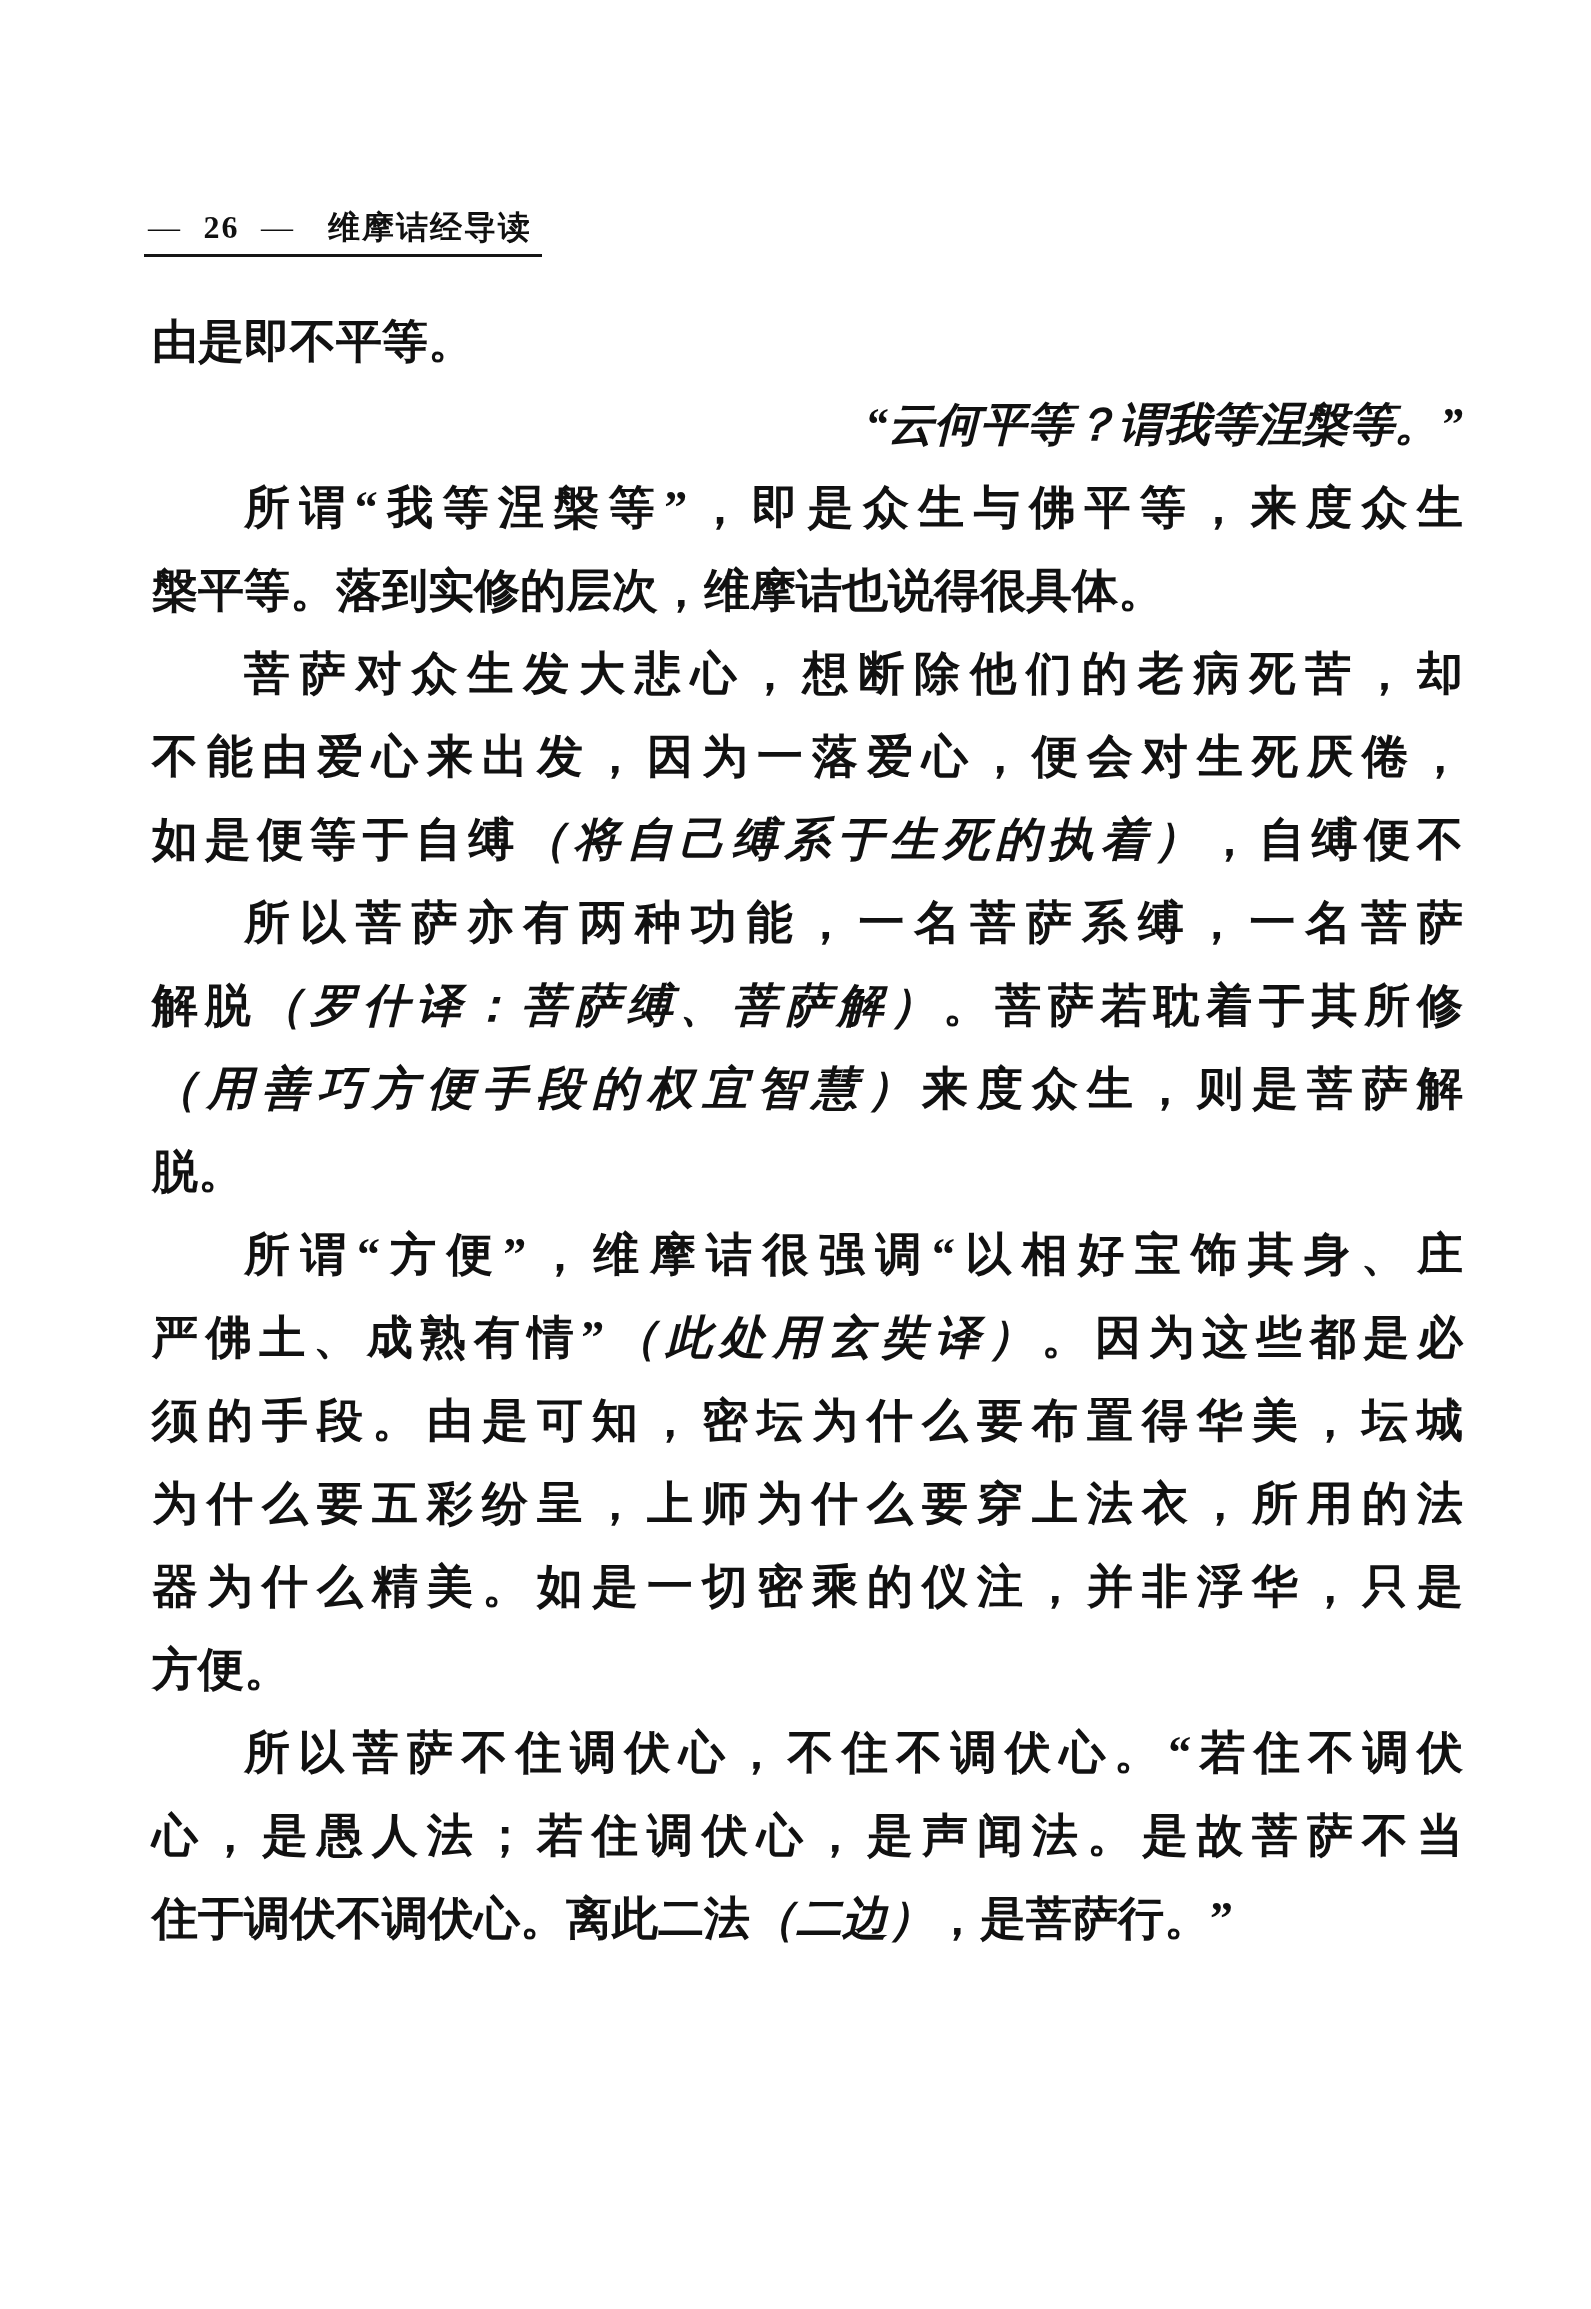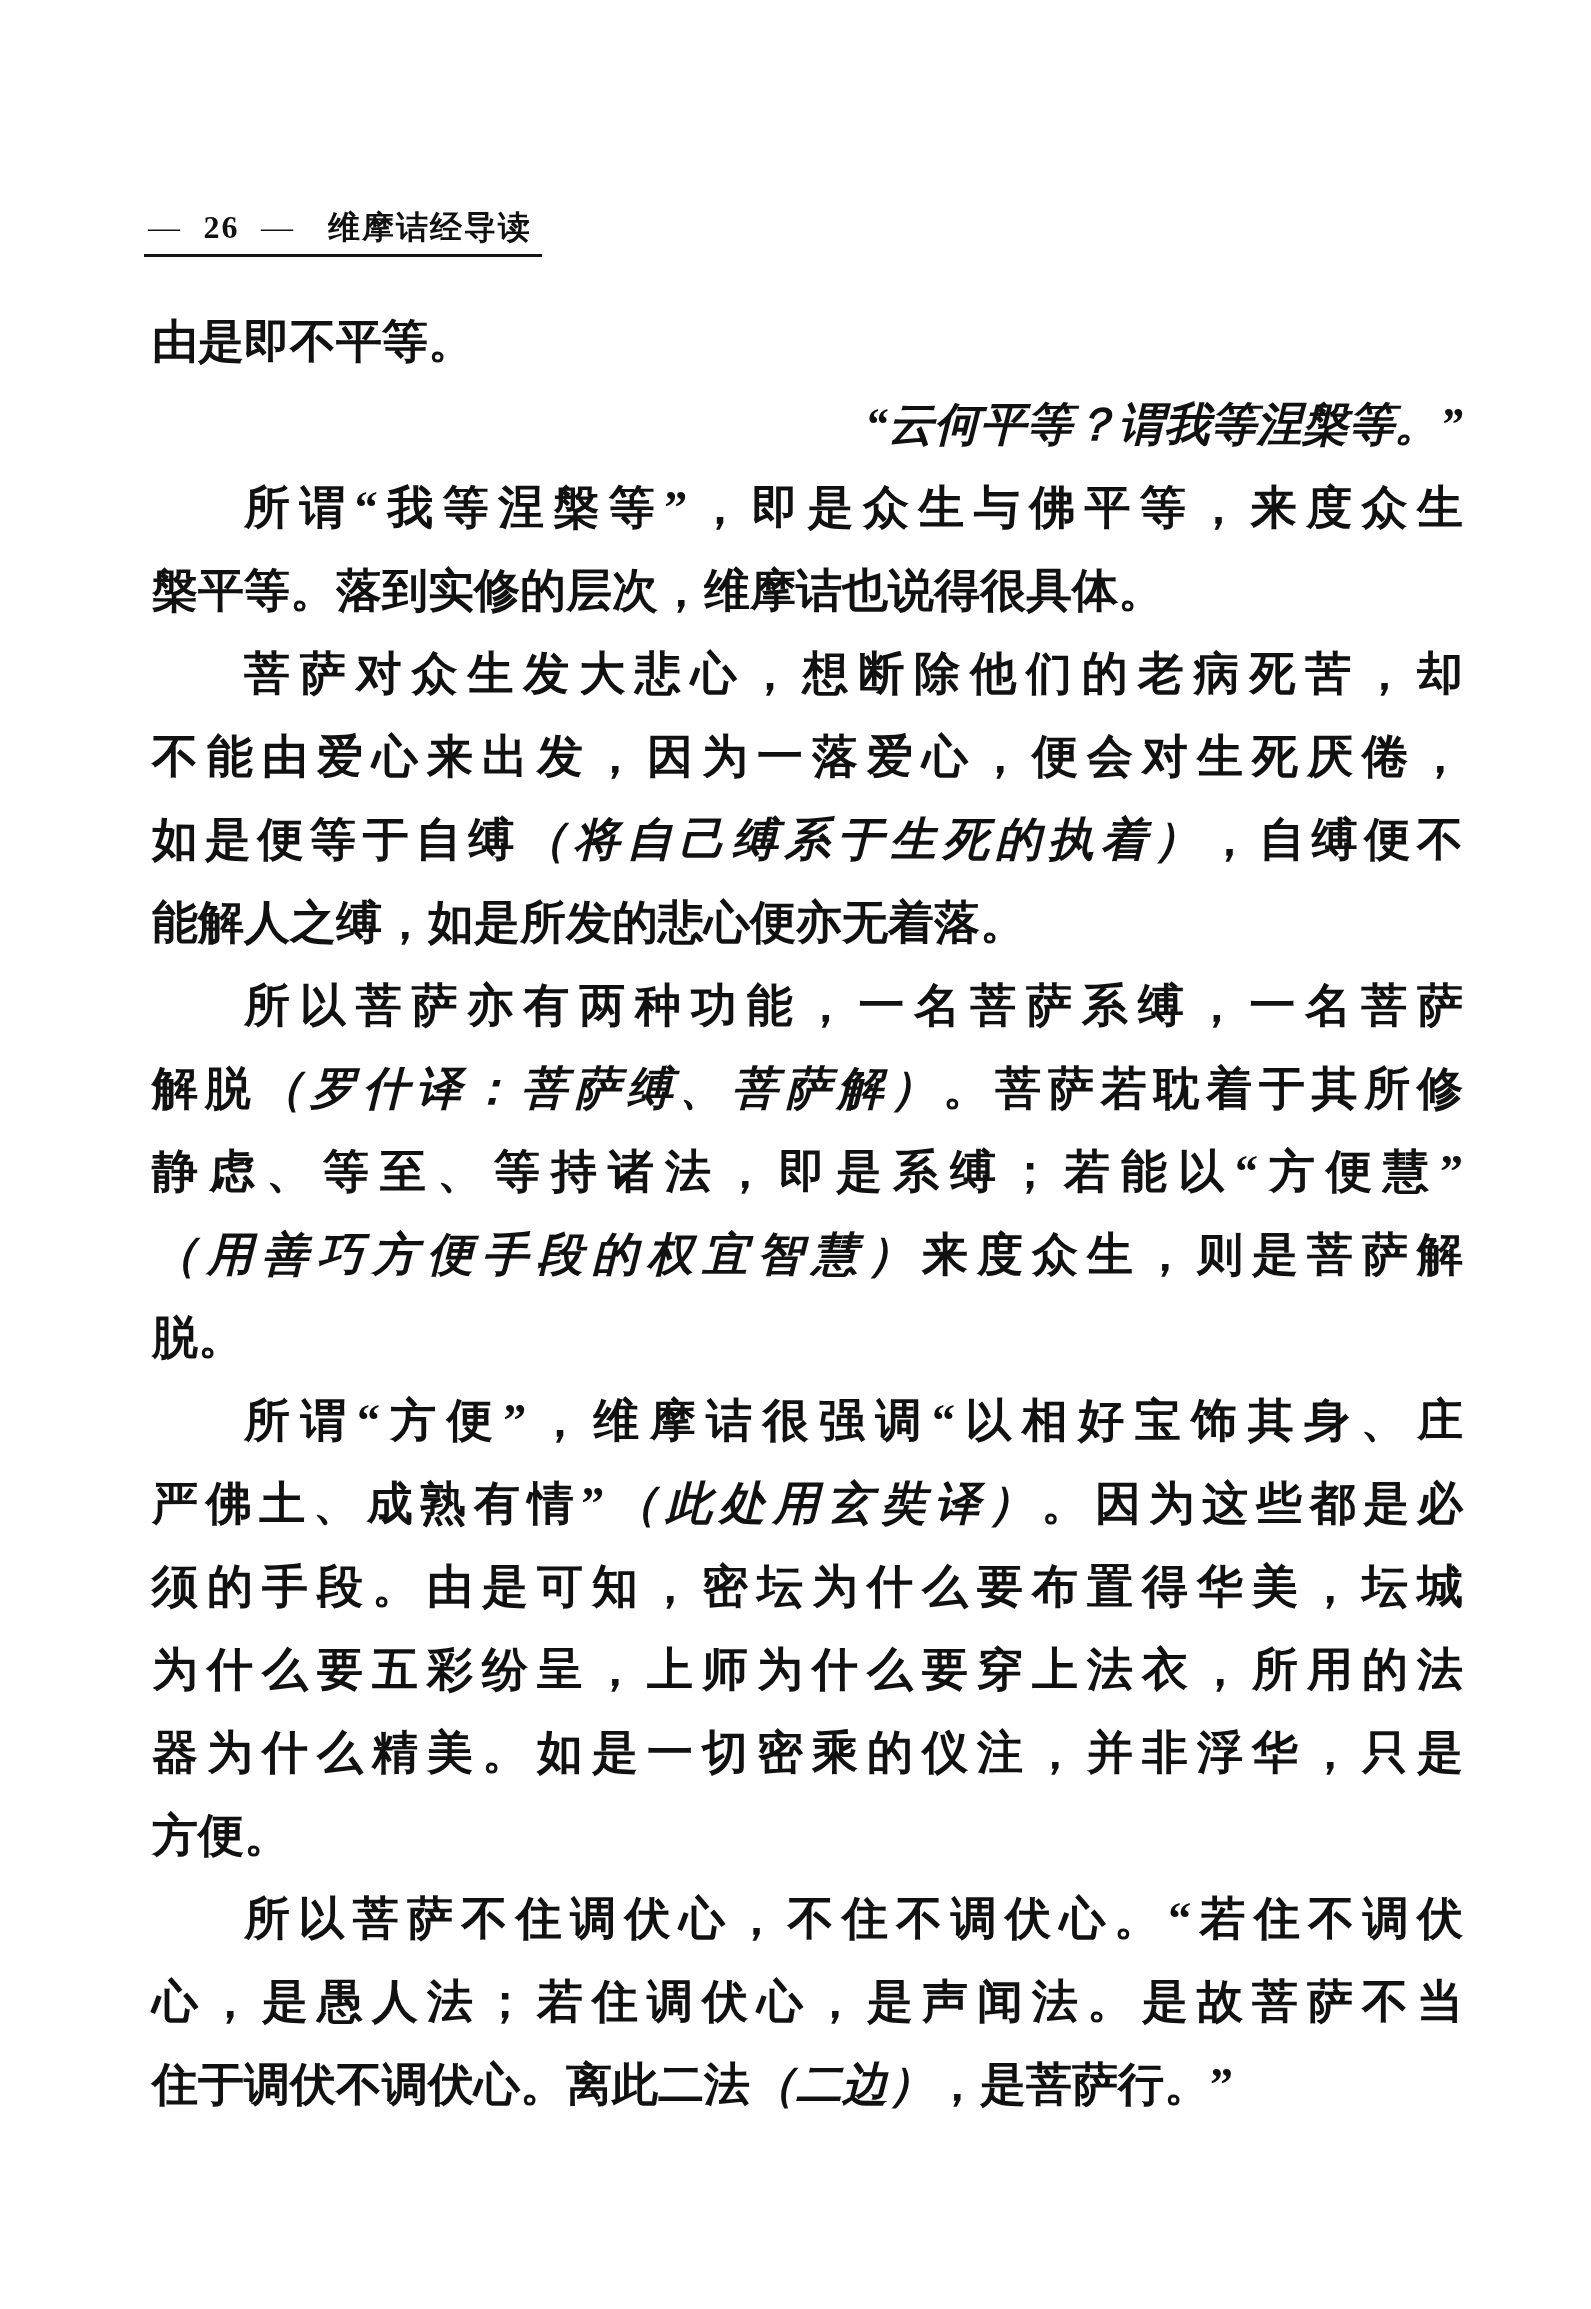--- a/index.html
+++ b/index.html
@@ -77,24 +77,22 @@
   </div>
 
   <div class="body-text">
       <div class="line" style="padding-left: 0px;"><span class="seg-song">由是即不平等。</span></div>
       <div class="line" style="padding-left: 183px; text-align: right;"><span class="seg-kai">“云何平等？谓我等涅槃等。”</span></div>
       <div class="line full" style="padding-left: 92px;"><span class="seg-song">所谓“我等涅槃等”，即是众生与佛平等，来度众生</span></div>
       <div class="line" style="padding-left: 0px;"><span class="seg-song">槃平等。落到实修的层次，维摩诘也说得很具体。</span></div>
       <div class="line full" style="padding-left: 92px;"><span class="seg-song">菩萨对众生发大悲心，想断除他们的老病死苦，却</span></div>
       <div class="line full" style="padding-left: 0px;"><span class="seg-song">不能由爱心来出发，因为一落爱心，便会对生死厌倦，</span></div>
       <div class="line full" style="padding-left: 0px;"><span class="seg-song">如是便等于自缚</span><span class="seg-kai">（将自己缚系于生死的执着）</span><span class="seg-song">，自缚便不</span></div>
-      <div class="line" style="padding-left: 0px;"><span class="seg-song">能解人之缚，如是所发的悲心便亦无着落。</span></div>
       <div class="line full" style="padding-left: 92px;"><span class="seg-song">所以菩萨亦有两种功能，一名菩萨系缚，一名菩萨</span></div>
       <div class="line full" style="padding-left: 0px;"><span class="seg-song">解脱</span><span class="seg-kai">（罗什译：菩萨缚、菩萨解）</span><span class="seg-song">。菩萨若耽着于其所修</span></div>
-      <div class="line full" style="padding-left: 0px;"><span class="seg-song">静虑、等至、等持诸法，即是系缚；若能以“方便慧”</span></div>
       <div class="line full" style="padding-left: 0px;"><span class="seg-kai">（用善巧方便手段的权宜智慧）</span><span class="seg-song">来度众生，则是菩萨解</span></div>
       <div class="line" style="padding-left: 0px;"><span class="seg-song">脱。</span></div>
       <div class="line full" style="padding-left: 92px;"><span class="seg-song">所谓“方便”，维摩诘很强调“以相好宝饰其身、庄</span></div>
       <div class="line full" style="padding-left: 0px;"><span class="seg-song">严佛土、成熟有情”</span><span class="seg-kai">（此处用玄奘译）</span><span class="seg-song">。因为这些都是必</span></div>
       <div class="line full" style="padding-left: 0px;"><span class="seg-song">须的手段。由是可知，密坛为什么要布置得华美，坛城</span></div>
       <div class="line full" style="padding-left: 0px;"><span class="seg-song">为什么要五彩纷呈，上师为什么要穿上法衣，所用的法</span></div>
       <div class="line full" style="padding-left: 0px;"><span class="seg-song">器为什么精美。如是一切密乘的仪注，并非浮华，只是</span></div>
       <div class="line" style="padding-left: 0px;"><span class="seg-song">方便。</span></div>
       <div class="line full" style="padding-left: 92px;"><span class="seg-song">所以菩萨不住调伏心，不住不调伏心。“若住不调伏</span></div>
       <div class="line full" style="padding-left: 0px;"><span class="seg-song">心，是愚人法；若住调伏心，是声闻法。是故菩萨不当</span></div>

